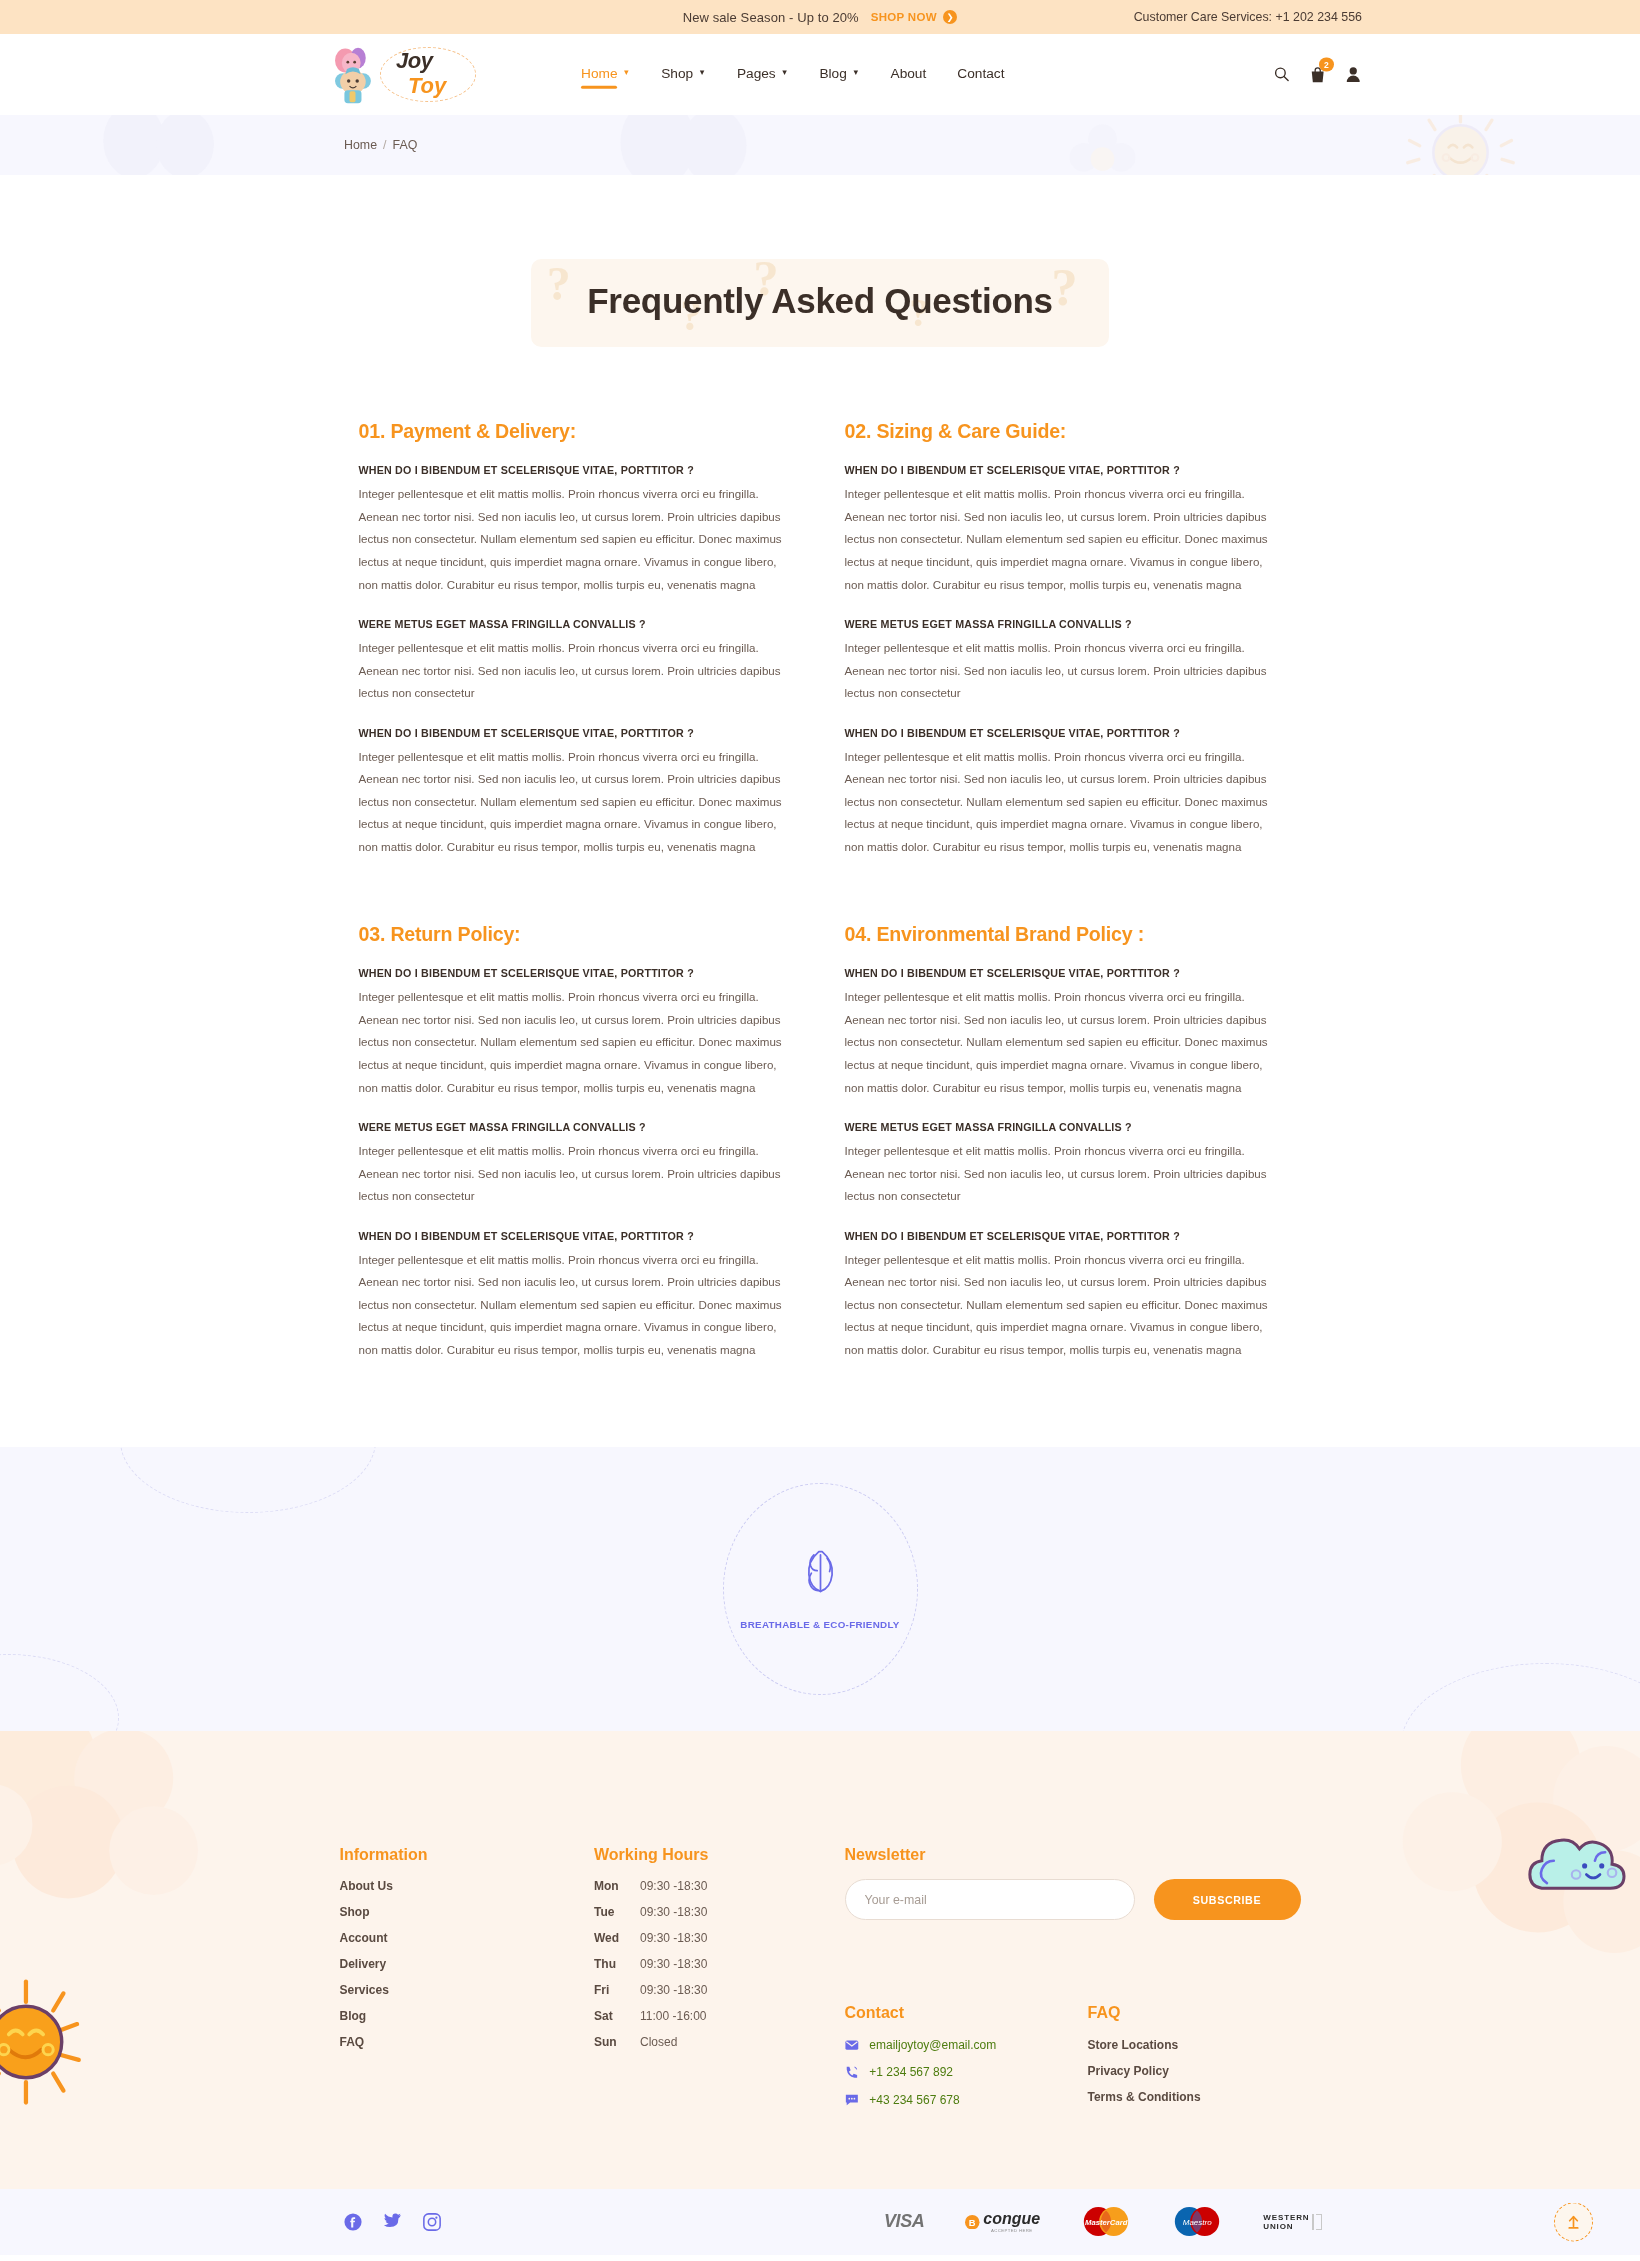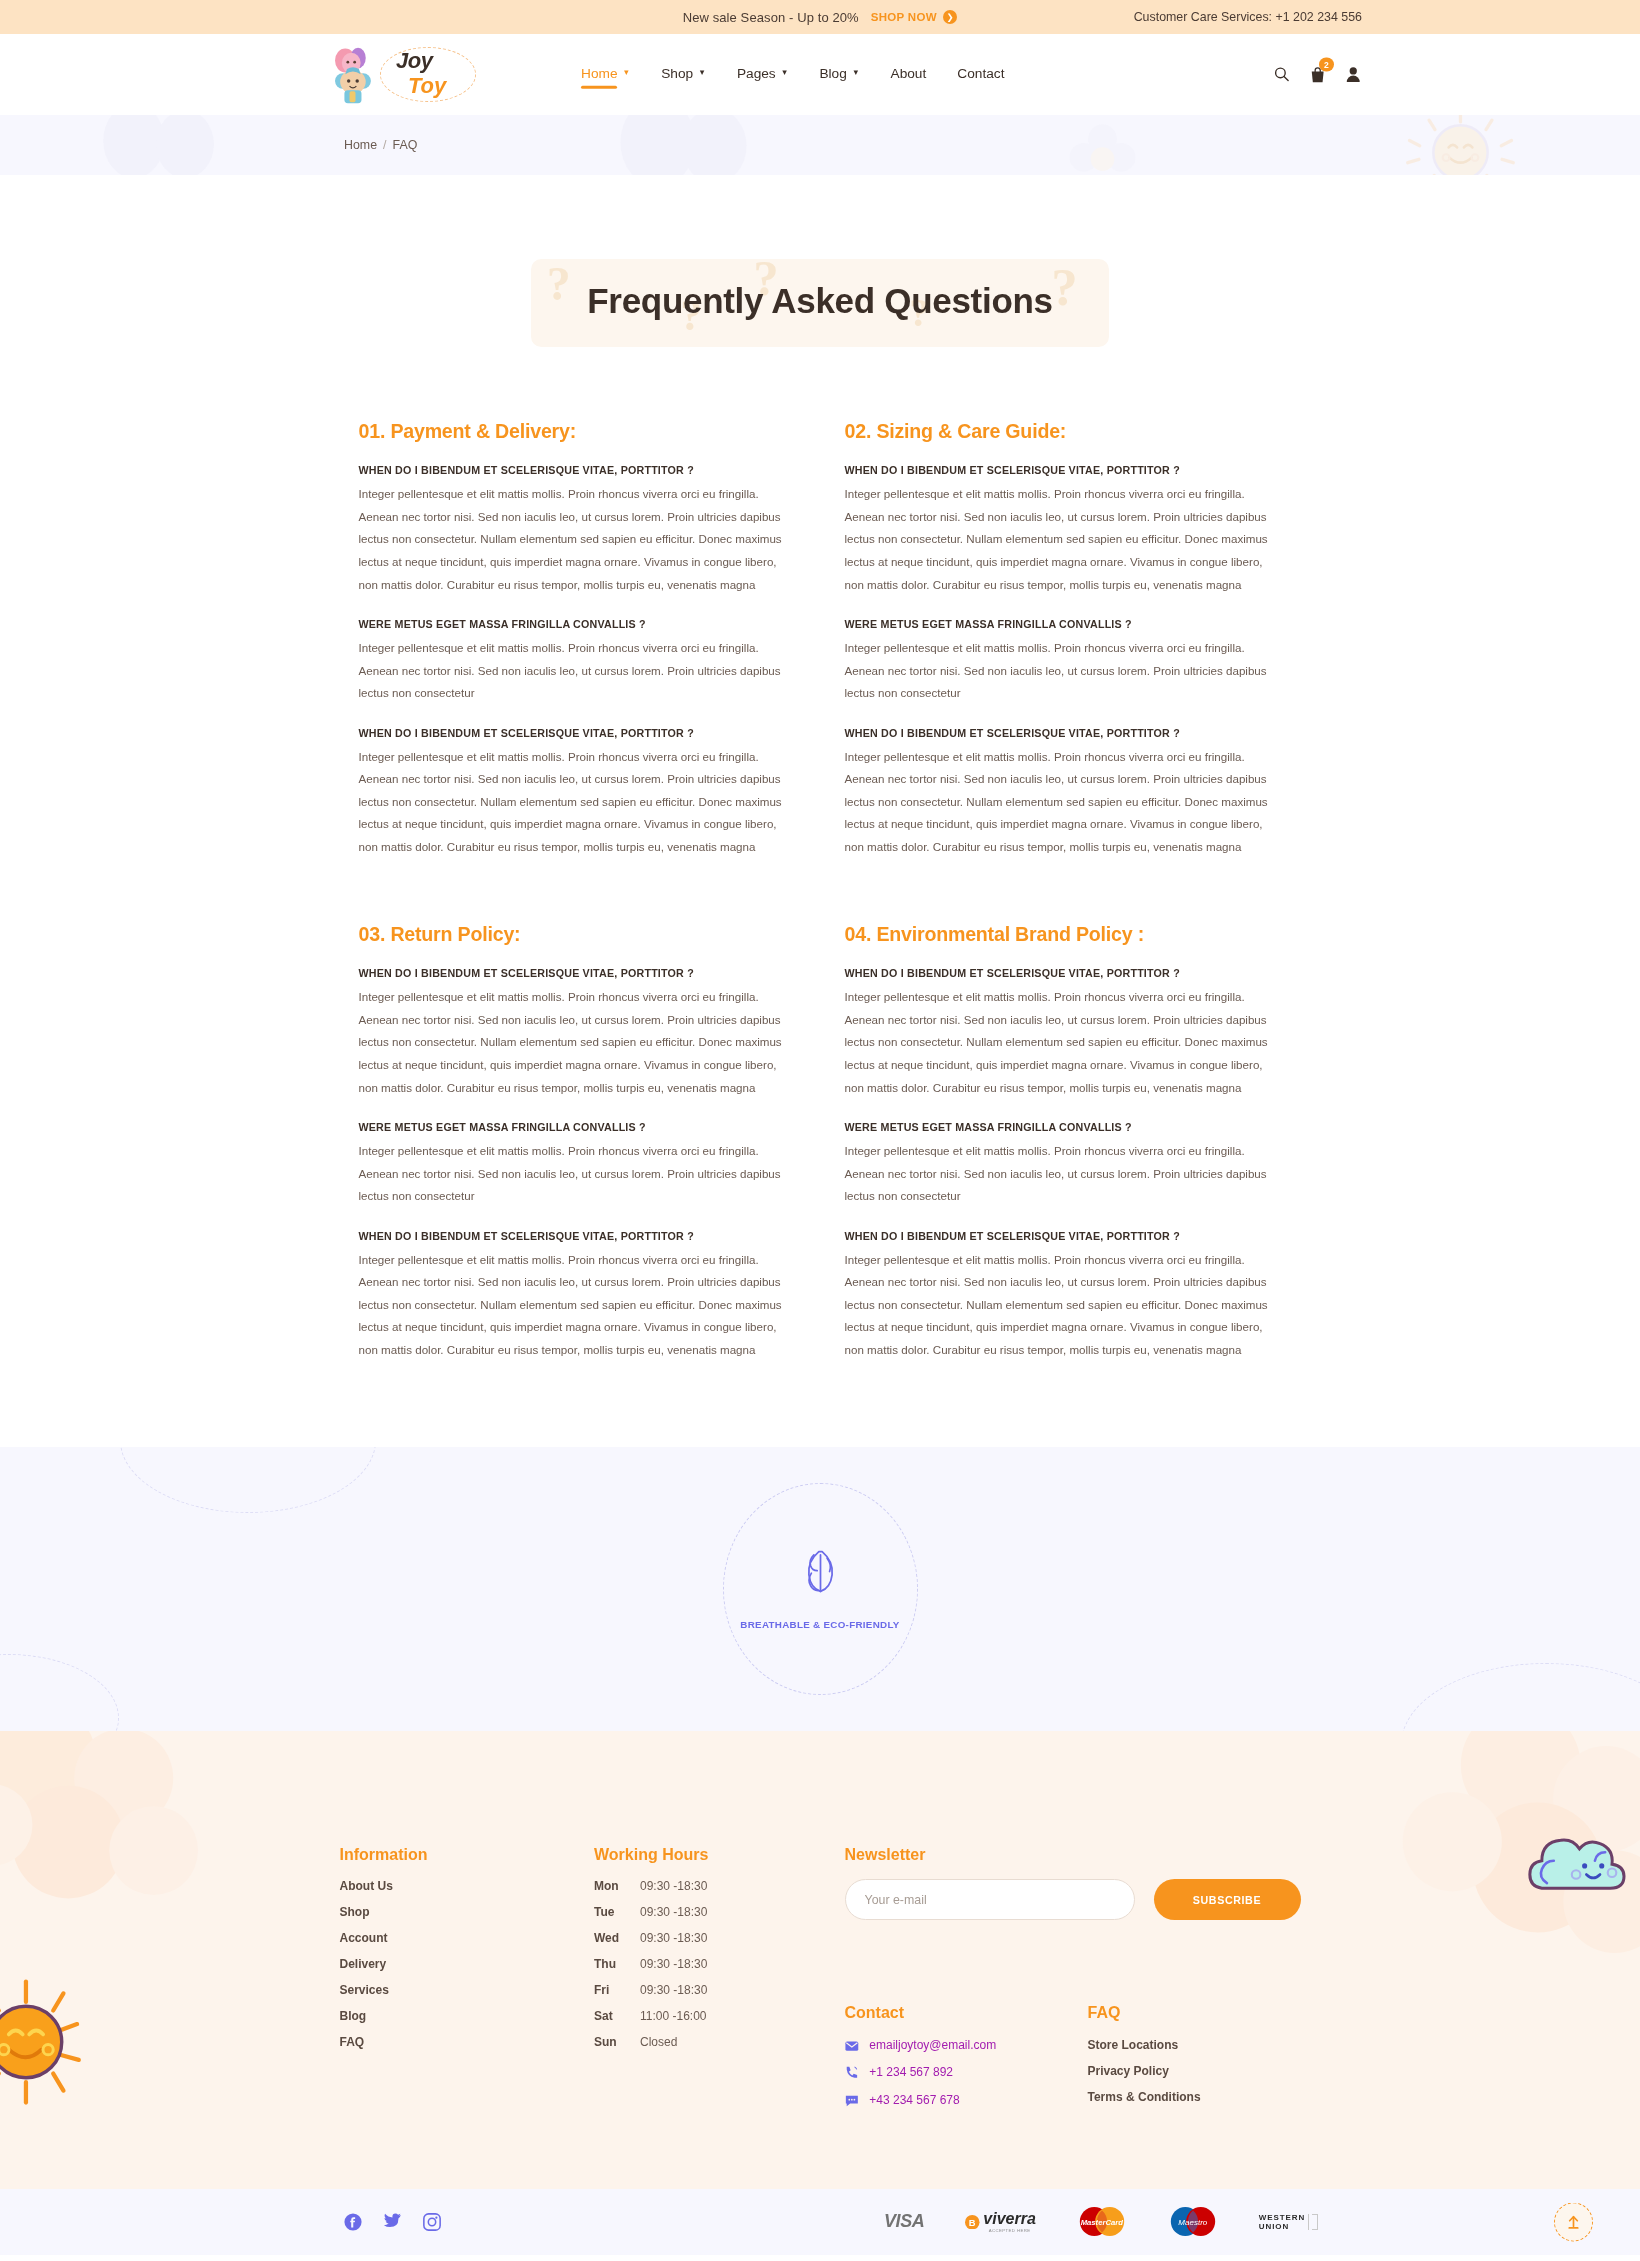--- a/index.html
+++ b/index.html
@@ -180,21 +180,21 @@
     font-family: "Liberation Sans", sans-serif; outline: none;
   }
   .news-input::placeholder { color: #a79c94; }
   .subscribe-btn {
     width: 147px; height: 41px; border-radius: 21.4px; border: none;
     background: #f7941e; color: #fff; font-size: 10.7px; font-weight: bold;
     letter-spacing: 0.6px; cursor: pointer; font-family: "Liberation Sans", sans-serif;
   }
   .news-bottom { display: flex; }
   .f-contact { width: 243px; }
-  .contact-row { display: flex; align-items: flex-end; gap: 10.3px; margin-bottom: 13.7px; font-size: 12px; color: #a21caf; }
+  .contact-row { display: flex; align-items: center; gap: 10.3px; margin-bottom: 13.7px; font-size: 12px; color: #4d7c0f; }
   .contact-icon { width: 14.5px; display: flex; align-items: center; justify-content: center; }
   .f-faq { flex: 1; }
 
   
   .bottombar {
     height: 66px; background: #f7f7fe; position: relative;
     display: flex; align-items: center;
   }
   .socials { position: absolute; left: 344px; display: flex; gap: 21.4px; align-items: center; }
   .social-icon { width: 18px; height: 18px; cursor: pointer; }
@@ -661,21 +661,21 @@
     </div>
 
     <div class="payments">
       <span class="pay pay-visa">VISA</span>
       <span class="pay pay-bitcoin">
         <svg width="14.5" height="14.5" viewBox="0 0 17 17">
             <circle cx="8.5" cy="8.5" r="8.5" fill="#f7941e"></circle>
             <text x="8.5" y="12.5" font-size="11" font-weight="bold" fill="#fff" text-anchor="middle" font-family="Liberation Sans, sans-serif">B</text>
           </svg>
         <span>
-          <span class="pay-bitcoin-text">viverra</span>
+          <span class="pay-bitcoin-text">congue</span>
           <span class="pay-bitcoin-sub">ACCEPTED HERE</span>
         </span>
       </span>
       <span class="pay pay-mc">
         <svg width="50" height="29" viewBox="0 0 58 34" style="position:absolute; left:0; top:0;">
           <circle cx="20" cy="17" r="17" fill="#cc0000"></circle>
           <circle cx="38" cy="17" r="17" fill="#f79e1b"></circle>
           <path d="M29 4 a17 17 0 0 0 0 26 a17 17 0 0 0 0 -26 z" fill="#e8681b"></path>
         </svg>
         <span class="pay-mc-text">MasterCard</span>

